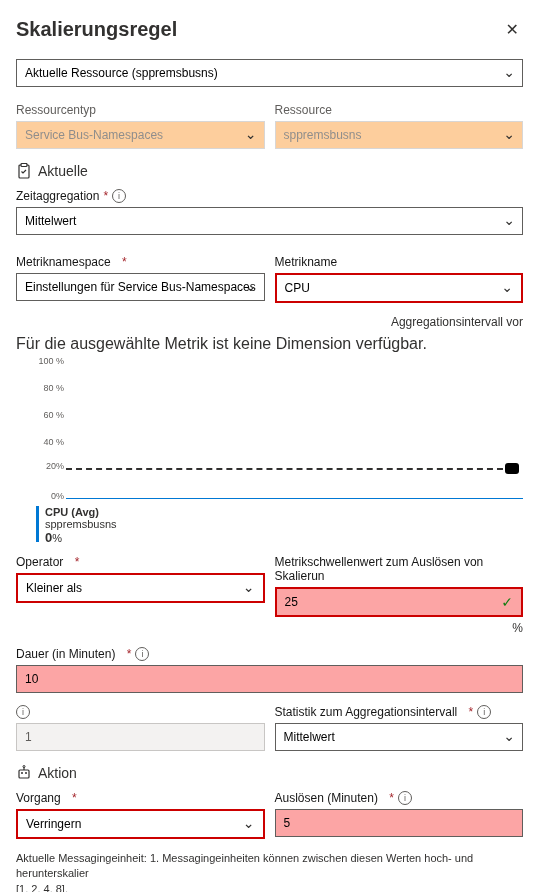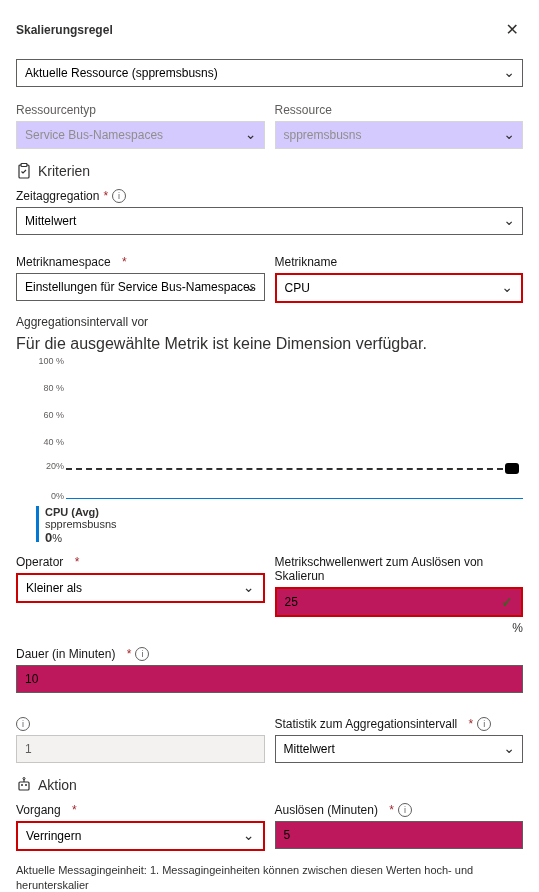--- a/index.html
+++ b/index.html
@@ -1,18 +1,18 @@
 <!DOCTYPE html>
 <html><head>
   <meta charset="utf-8">
   <style>
     * { box-sizing: border-box; margin: 0; padding: 0; font-family: "Segoe UI", Arial, sans-serif; }
     body { font-size: 12px; color: #323130; padding: 16px; width: 539px; }
     .header { display: flex; justify-content: space-between; align-items: center; margin-bottom: 16px; }
-    .header h1 { font-size: 12px; font-weight: 600; }
+    .header h1 { font-size: 20px; font-weight: 600; }
     .close-btn { background: none; border: none; font-size: 16px; cursor: pointer; color: #323130; padding: 4px; }
     .select-full { width: 100%; padding: 6px 8px; border: 1px solid #605e5c; background: #fff; font-size: 12px; appearance: none; position: relative; }
     .select-wrapper { position: relative; margin-bottom: 16px; }
     .select-wrapper::after { content: '⌄'; position: absolute; right: 8px; top: 50%; transform: translateY(-55%); pointer-events: none; font-size: 14px; color: #323130; }
     .two-col { display: flex; gap: 10px; margin-bottom: 12px; }
     .col { flex: 1; }
     .label { font-size: 12px; color: #161616; margin-bottom: 4px; display: flex; align-items: center; gap: 4px; }
     .label-grey { color: #605e5c; }
     .req { color: #a4262c; }
     .info-icon { display: inline-flex; align-items: center; justify-content: center; width: 14px; height: 14px; border: 1px solid #605e5c; border-radius: 50%; font-size: 9px; color: #605e5c; font-style: normal; }
@@ -26,28 +26,28 @@
     .chart-dashline { position: absolute; left: 30px; right: 10px; border-top: 2px dashed #323130; }
     .chart-blackbox { position: absolute; right: 4px; width: 14px; height: 11px; background: #000; border-radius: 3px; }
     .chart-baseline { position: absolute; left: 30px; right: 0; height: 1px; background: #0078d4; }
     .chart-x { display: flex; justify-content: space-between; padding-left: 30px; font-size: 9px; color: #605e5c; margin-top: 4px; }
     .chart-legend { display: flex; align-items: start; gap: 6px; margin-top: 8px; }
     .legend-bar { width: 3px; height: 36px; background: #0078d4; }
     .legend-text { font-size: 11px; }
     .legend-text b { font-weight: 600; }
     .legend-val { font-weight: 600; font-size: 13px; }
     .highlight-red { border: 2px solid #c00 !important; }
-    .text-input { width: 100%; padding: 6px 8px; border: 1px solid #605e5c; background: #be185d; font-size: 12px; }
+    .text-input { width: 100%; padding: 6px 8px; border: 1px solid #605e5c; background: #fca5a5; font-size: 12px; }
     .text-input:disabled { background: #f3f2f1; color: #605e5c; border-color: #c8c6c4; }
     .input-checkmark { position: relative; }
     .checkmark { position: absolute; right: 8px; top: 50%; transform: translateY(-50%); color: #107c10; font-size: 14px; }
     .unit-percent { text-align: right; font-size: 12px; color: #323130; margin-top: 4px; }
-    .agg-link { text-align: left; font-size: 12px; color: #323130; margin-bottom: 6px; }
+    .agg-link { text-align: right; font-size: 12px; color: #323130; margin-bottom: 6px; }
     .footer-note { font-size: 11px; color: #323130; margin-top: 8px; line-height: 1.4; }
-    select:disabled { background: #c4b5fd; color: #605e5c; border-color: #c8c6c4; }
+    select:disabled { background: #fdba74; color: #605e5c; border-color: #c8c6c4; }
   </style>
 </head>
 <body>
 
 <div class="header">
   <h1>Skalierungsregel</h1>
   <button class="close-btn">
     <span>✕</span>
   </button>
 </div>
@@ -76,21 +76,21 @@
     </div>
   </div>
 </div>
 
 <div class="section-header">
   <svg class="section-icon" viewBox="0 0 16 16">
       <rect x="3" y="2" width="10" height="13" rx="1" fill="none" stroke="#323130" stroke-width="1.2"></rect>
       <rect x="5" y="0.5" width="6" height="3" rx="1" fill="#fff" stroke="#323130" stroke-width="1.2"></rect>
       <path d="M5.5 8.5l1.5 1.5 3-3" fill="none" stroke="#323130" stroke-width="1.2"></path>
     </svg>
-  <span>Kriterien</span>
+  <span>Aktuelle</span>
 </div>
 
 <div style="margin-bottom:20px">
   <div class="label">
     <span>Zeitaggregation</span>
       <span class="req">*</span>
     <i class="info-icon">i</i>
   </div>
   <div class="select-wrapper" style="margin-bottom:0">
     <select class="select-full">
@@ -162,21 +162,21 @@
       <span>Metrikschwellenwert zum Auslösen von Skalierun</span>
     </div>
     <div class="input-checkmark highlight-red">
       <input class="text-input" style="border: none;" value="25">
       <span class="checkmark">✓</span>
     </div>
     <div class="unit-percent">%</div>
   </div>
 </div>
 
-<div style="margin-bottom:24px">
+<div style="margin-bottom:12px">
   <div class="label">
     <span>Dauer (in Minuten)</span>&nbsp;<span class="req">*</span>
     <i class="info-icon">i</i>
   </div>
   <input class="text-input" value="10" style="">
 </div>
 
 <div class="two-col">
   <div class="col">
     <div class="label label-grey">

